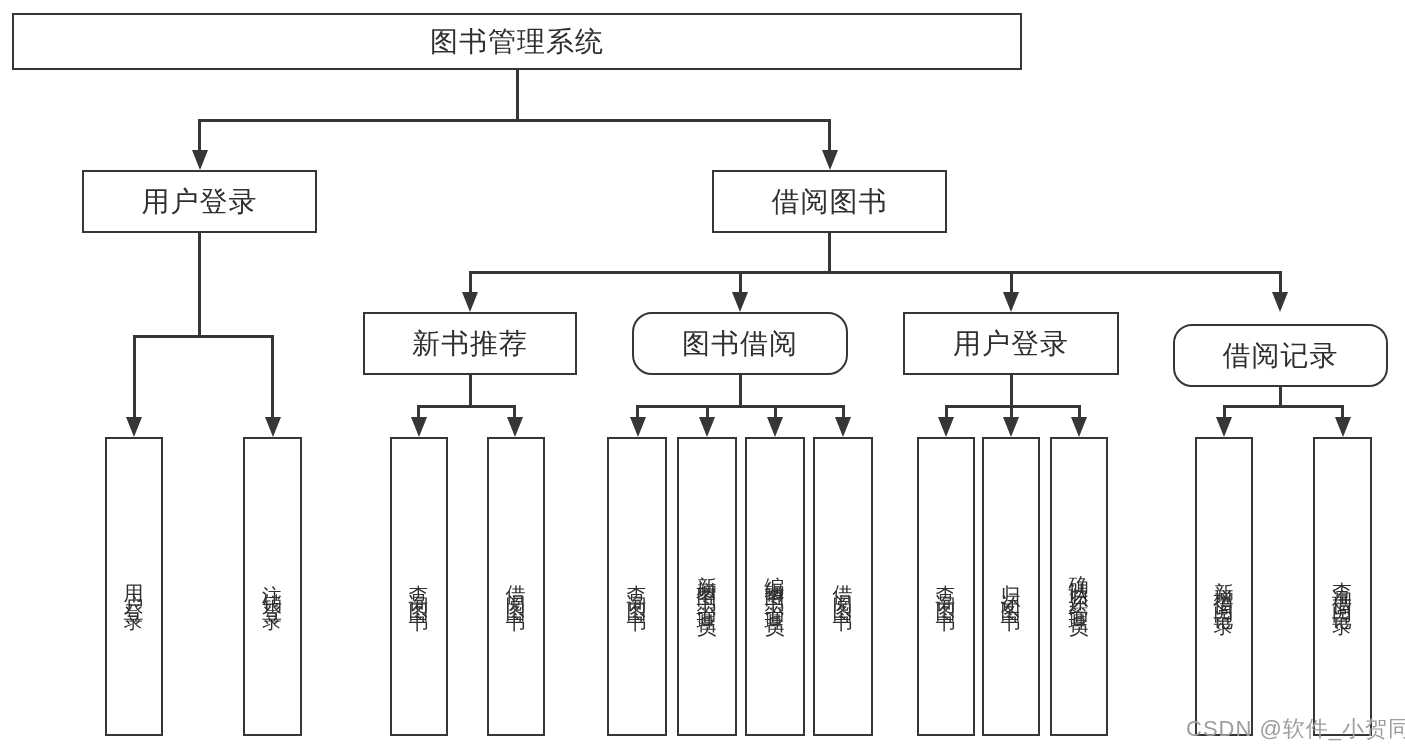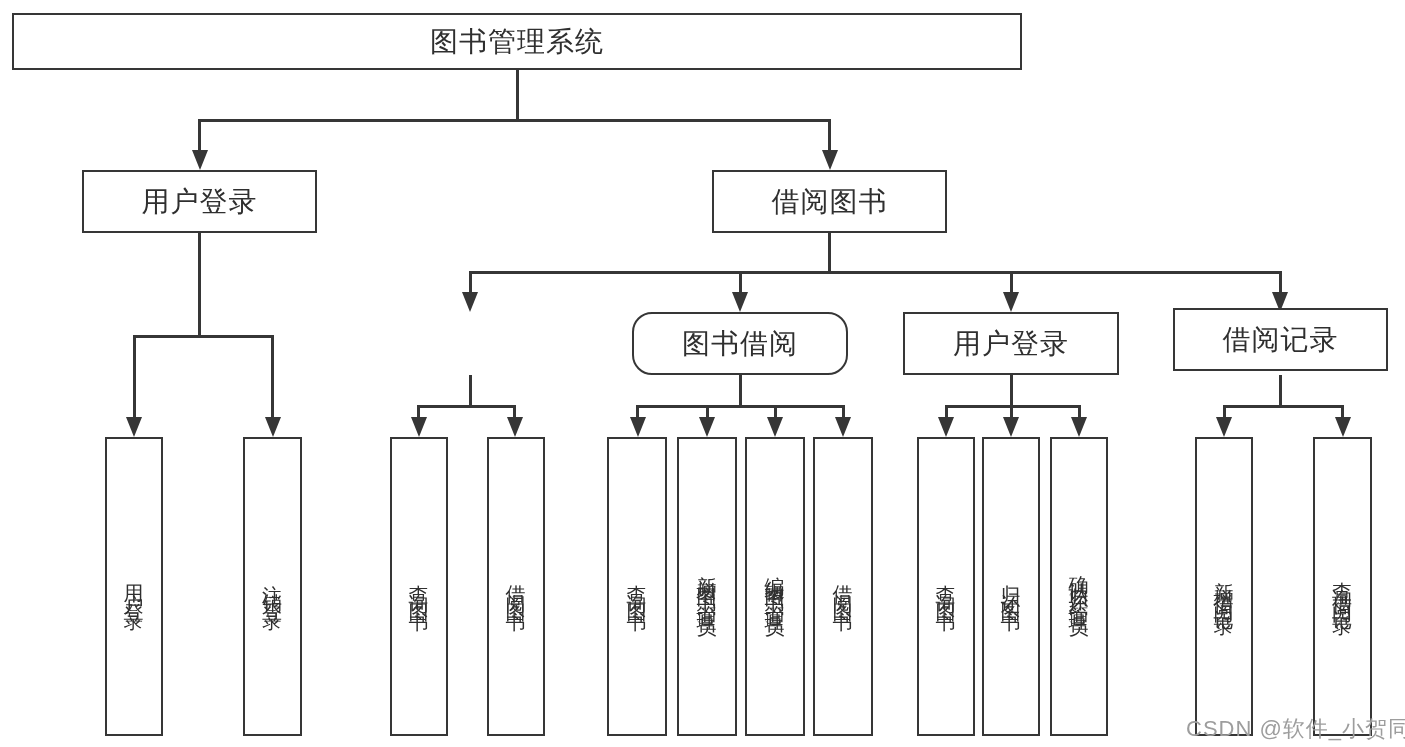--- a/index.html
+++ b/index.html
@@ -135,27 +135,30 @@
     <span class="hlabel">图书管理系统</span>
   </div>
 
   <div class="box" style="left:82px; top:170px; width:235px; height:63px;">
     <span class="hlabel">用户登录</span>
   </div>
   <div class="box" style="left:712px; top:170px; width:235px; height:63px;">
     <span class="hlabel">借阅图书</span>
   </div>
 
+  <div class="box" style="left:363px; top:312px; width:214px; height:63px;">
+    <span class="hlabel">新书推荐</span>
+  </div>
   <div class="box" style="left:632px; top:312px; width:216px; height:63px;border-radius:20px;">
     <span class="hlabel">图书借阅</span>
   </div>
   <div class="box" style="left:903px; top:312px; width:216px; height:63px;">
     <span class="hlabel">用户登录</span>
   </div>
-  <div class="box" style="left:1173px; top:308px; width:215px; height:63px;">
+  <div class="box" style="left:1173px; top:324px; width:215px; height:63px;border-radius:19px;">
     <span class="hlabel">借阅记录</span>
   </div>
 
   <div class="box" style="left:105px; top:437px; width:58px; height:299px;">
     <span class="vlabel">用户登录</span>
   </div>
   <div class="box" style="left:243px; top:437px; width:59px; height:299px;">
     <span class="vlabel">注销登录</span>
   </div>
 

